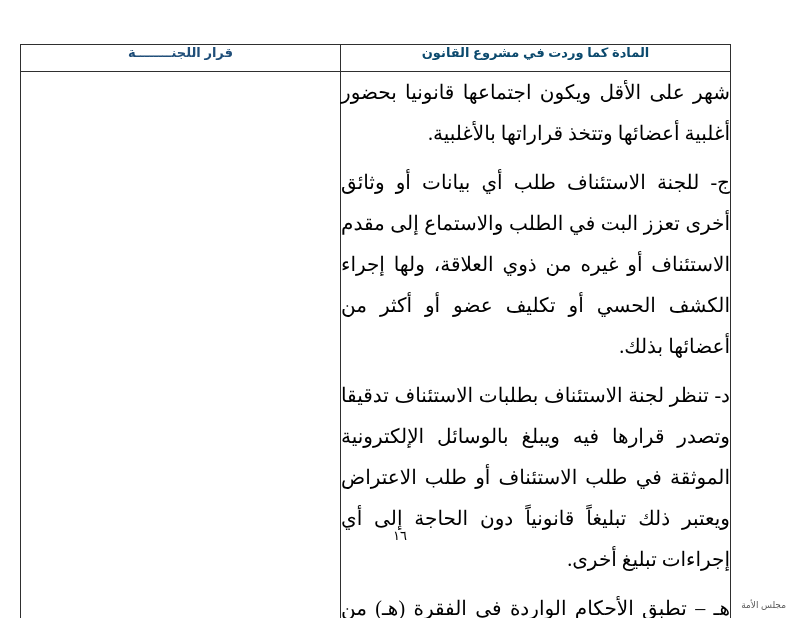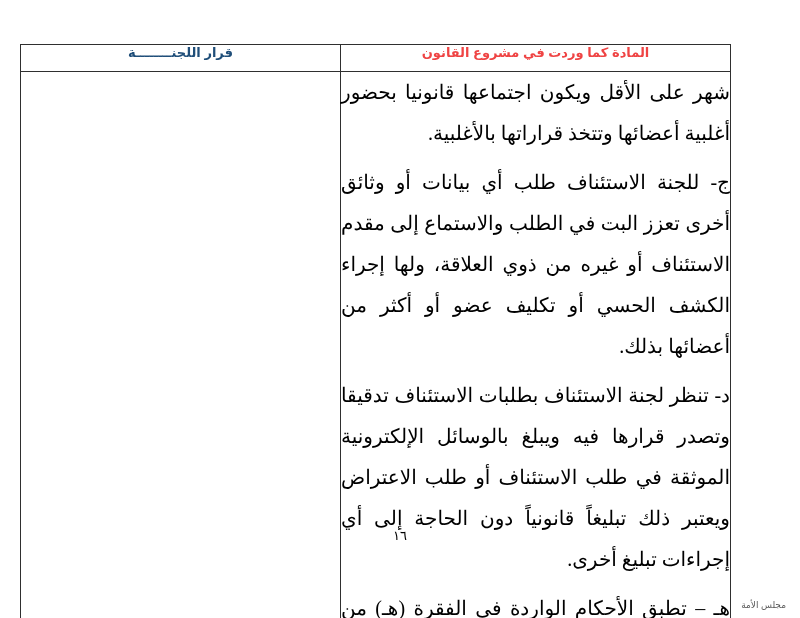--- a/index.html
+++ b/index.html
@@ -43,21 +43,21 @@
   .col-law { width: 390px; }
   .col-committee { width: 320px; }
 
   .head-cell {
     height: 26px;
     text-align: center;
     vertical-align: middle;
     font-family: "Liberation Sans", "DejaVu Sans", sans-serif;
     font-weight: bold;
     font-size: 13px;
-    color: #ef4444;
+    color: #0c4a6e;
     padding: 3px 4px;
     letter-spacing: 0px;
   }
 
   .head-cell.committee {
     color: #1f4e79;
   }
 
   .body-cell-law {
     padding: 10px 12px 12px 12px;

